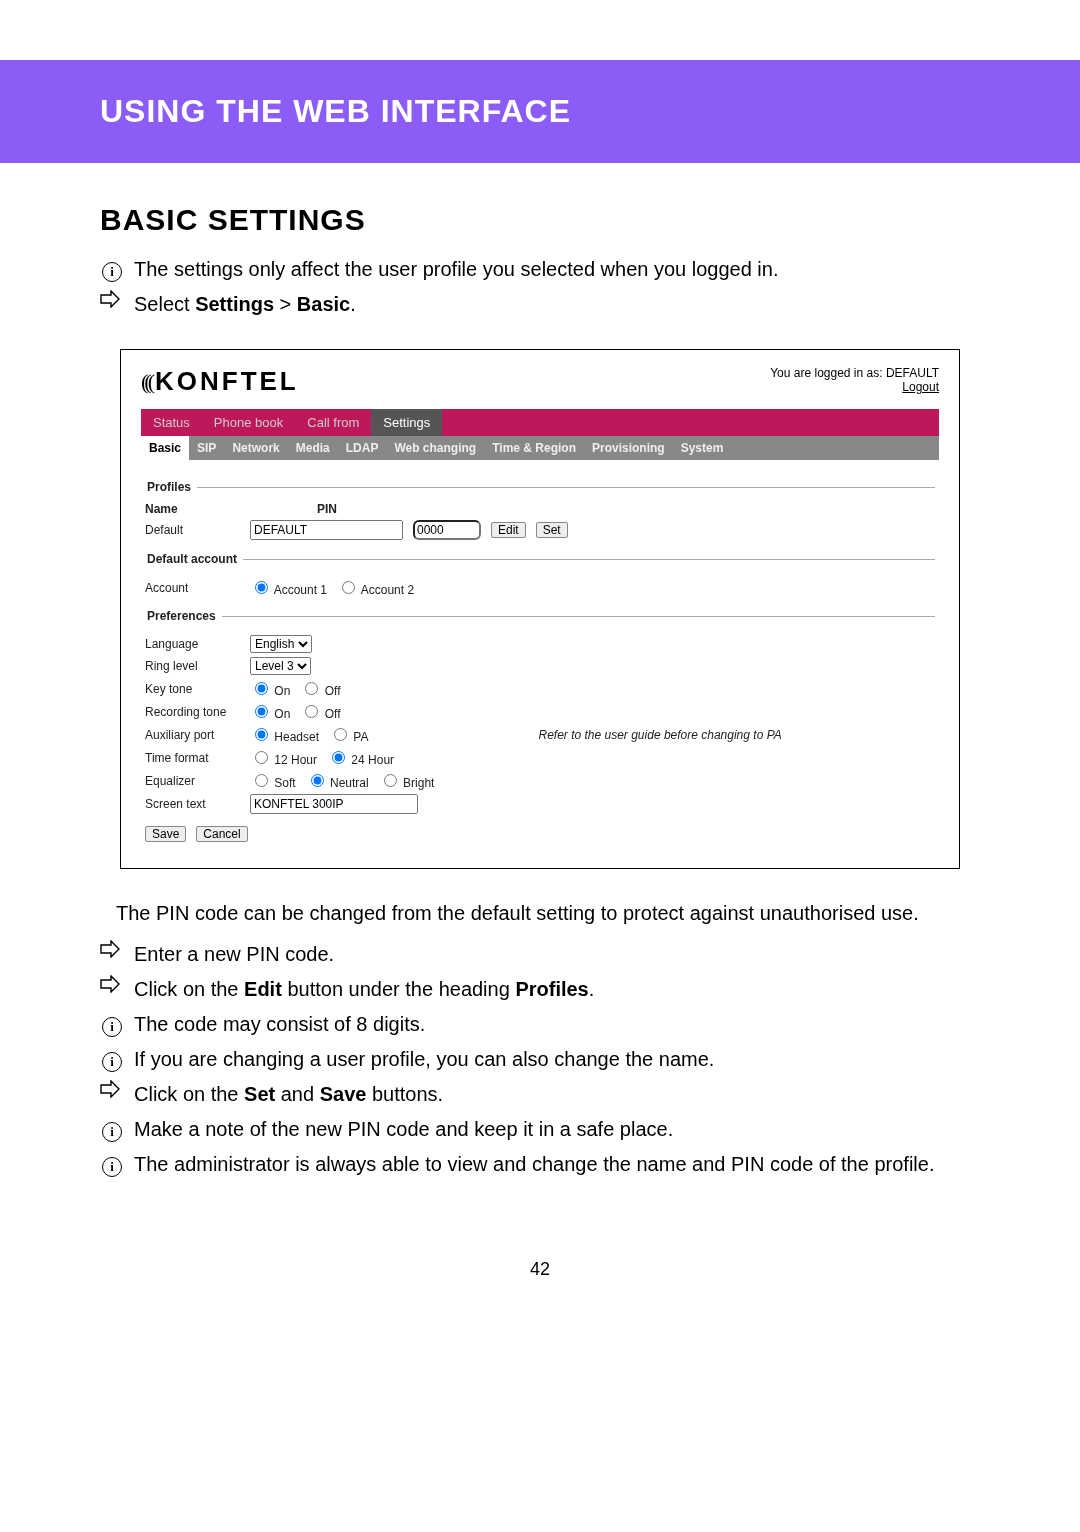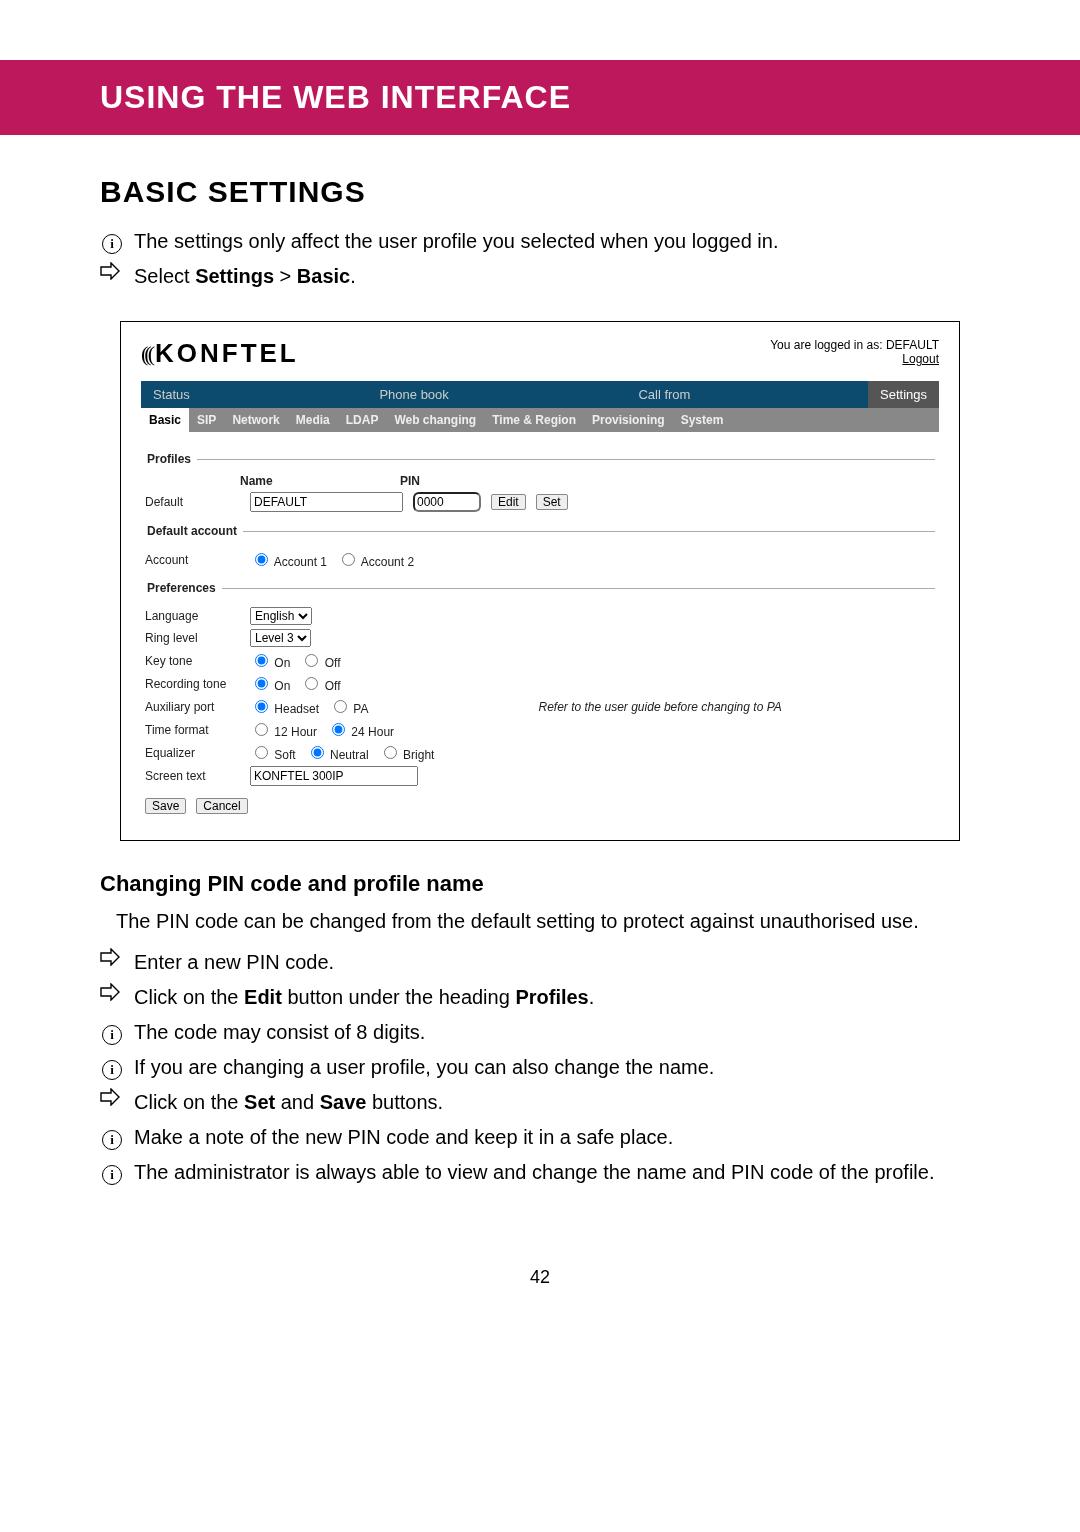--- a/index.html
+++ b/index.html
@@ -7,26 +7,26 @@
     padding: 0;
     font-family: Arial, Helvetica, sans-serif;
     background: #fff;
     width: 1080px;
     color: #000;
   }
   .page {
     padding: 0 100px 60px 100px;
   }
   .banner {
-    background: #be185d;
+    background: #8b5cf6;
     color: #fff;
     font-size: 32px;
     font-weight: bold;
     letter-spacing: 1px;
-    padding: 19px 100px;
+    padding: 33px 100px;
     margin: 60px 0 40px 0;
   }
   h1.section {
     font-size: 30px;
     font-weight: bold;
     letter-spacing: 1px;
     margin: 0 0 18px 0;
   }
   .line {
     display: flex;
@@ -80,25 +80,24 @@
     font-family: serif;
   }
   .login-box {
     text-align: right;
     font-size: 12px;
   }
   .login-box .logout {
     text-decoration: underline;
   }
   .tabbar-main {
-    background: #0c4a6e;
+    background: #be185d;
     color: #ccc;
     display: flex;
     font-size: 13px;
-    justify-content: space-between;
   }
   .tabbar-main .tab {
     padding: 6px 12px;
     cursor: pointer;
   }
   .tabbar-main .tab.active {
     background: #555;
     color: #fff;
   }
   .tabbar-sub {
@@ -137,22 +136,21 @@
     align-items: center;
     gap: 10px;
     margin: 4px 0;
   }
   .form-row .lbl {
     width: 95px;
   }
   .hdr-row {
     display:flex;
     font-weight:bold;
-    margin-left:95px;
-    gap:10px;
+    gap:22px;
   }
   .hdr-row .col-name{width:150px;}
   .hdr-row .col-pin{width:70px;}
   input[type=text].field-name { width: 145px; font-size:12px; }
   input[type=text].field-pin { width: 60px; font-size:12px;border-radius:6px; }
   input[type=text].field-screen { width: 160px; font-size:12px; }
   select { font-size:12px; }
   .small-btn {
     font-size: 12px;
     padding: 0 6px;
@@ -306,21 +304,20 @@
       </fieldset>
 
       <div class="form-row" style="margin-top:8px;">
         <button class="small-btn">Save</button>
         <button class="small-btn">Cancel</button>
       </div>
 
     </div>
   </div>
 
-  <h2 class="sub">Changing PIN code and profile name</h2>
   <p class="body-text">The PIN code can be changed from the default setting to protect against unauthorised use.</p>
 
   <div class="line">
     <span class="icon arrow-icon">
       <svg width="20" height="18" viewBox="0 0 20 18">
           <path d="M1 5 H11 V1 L19 9 L11 17 V13 H1 Z" fill="none" stroke="#000" stroke-width="1.4"></path>
         </svg>
     </span>
     <span>Enter a new PIN code.</span>
   </div>

